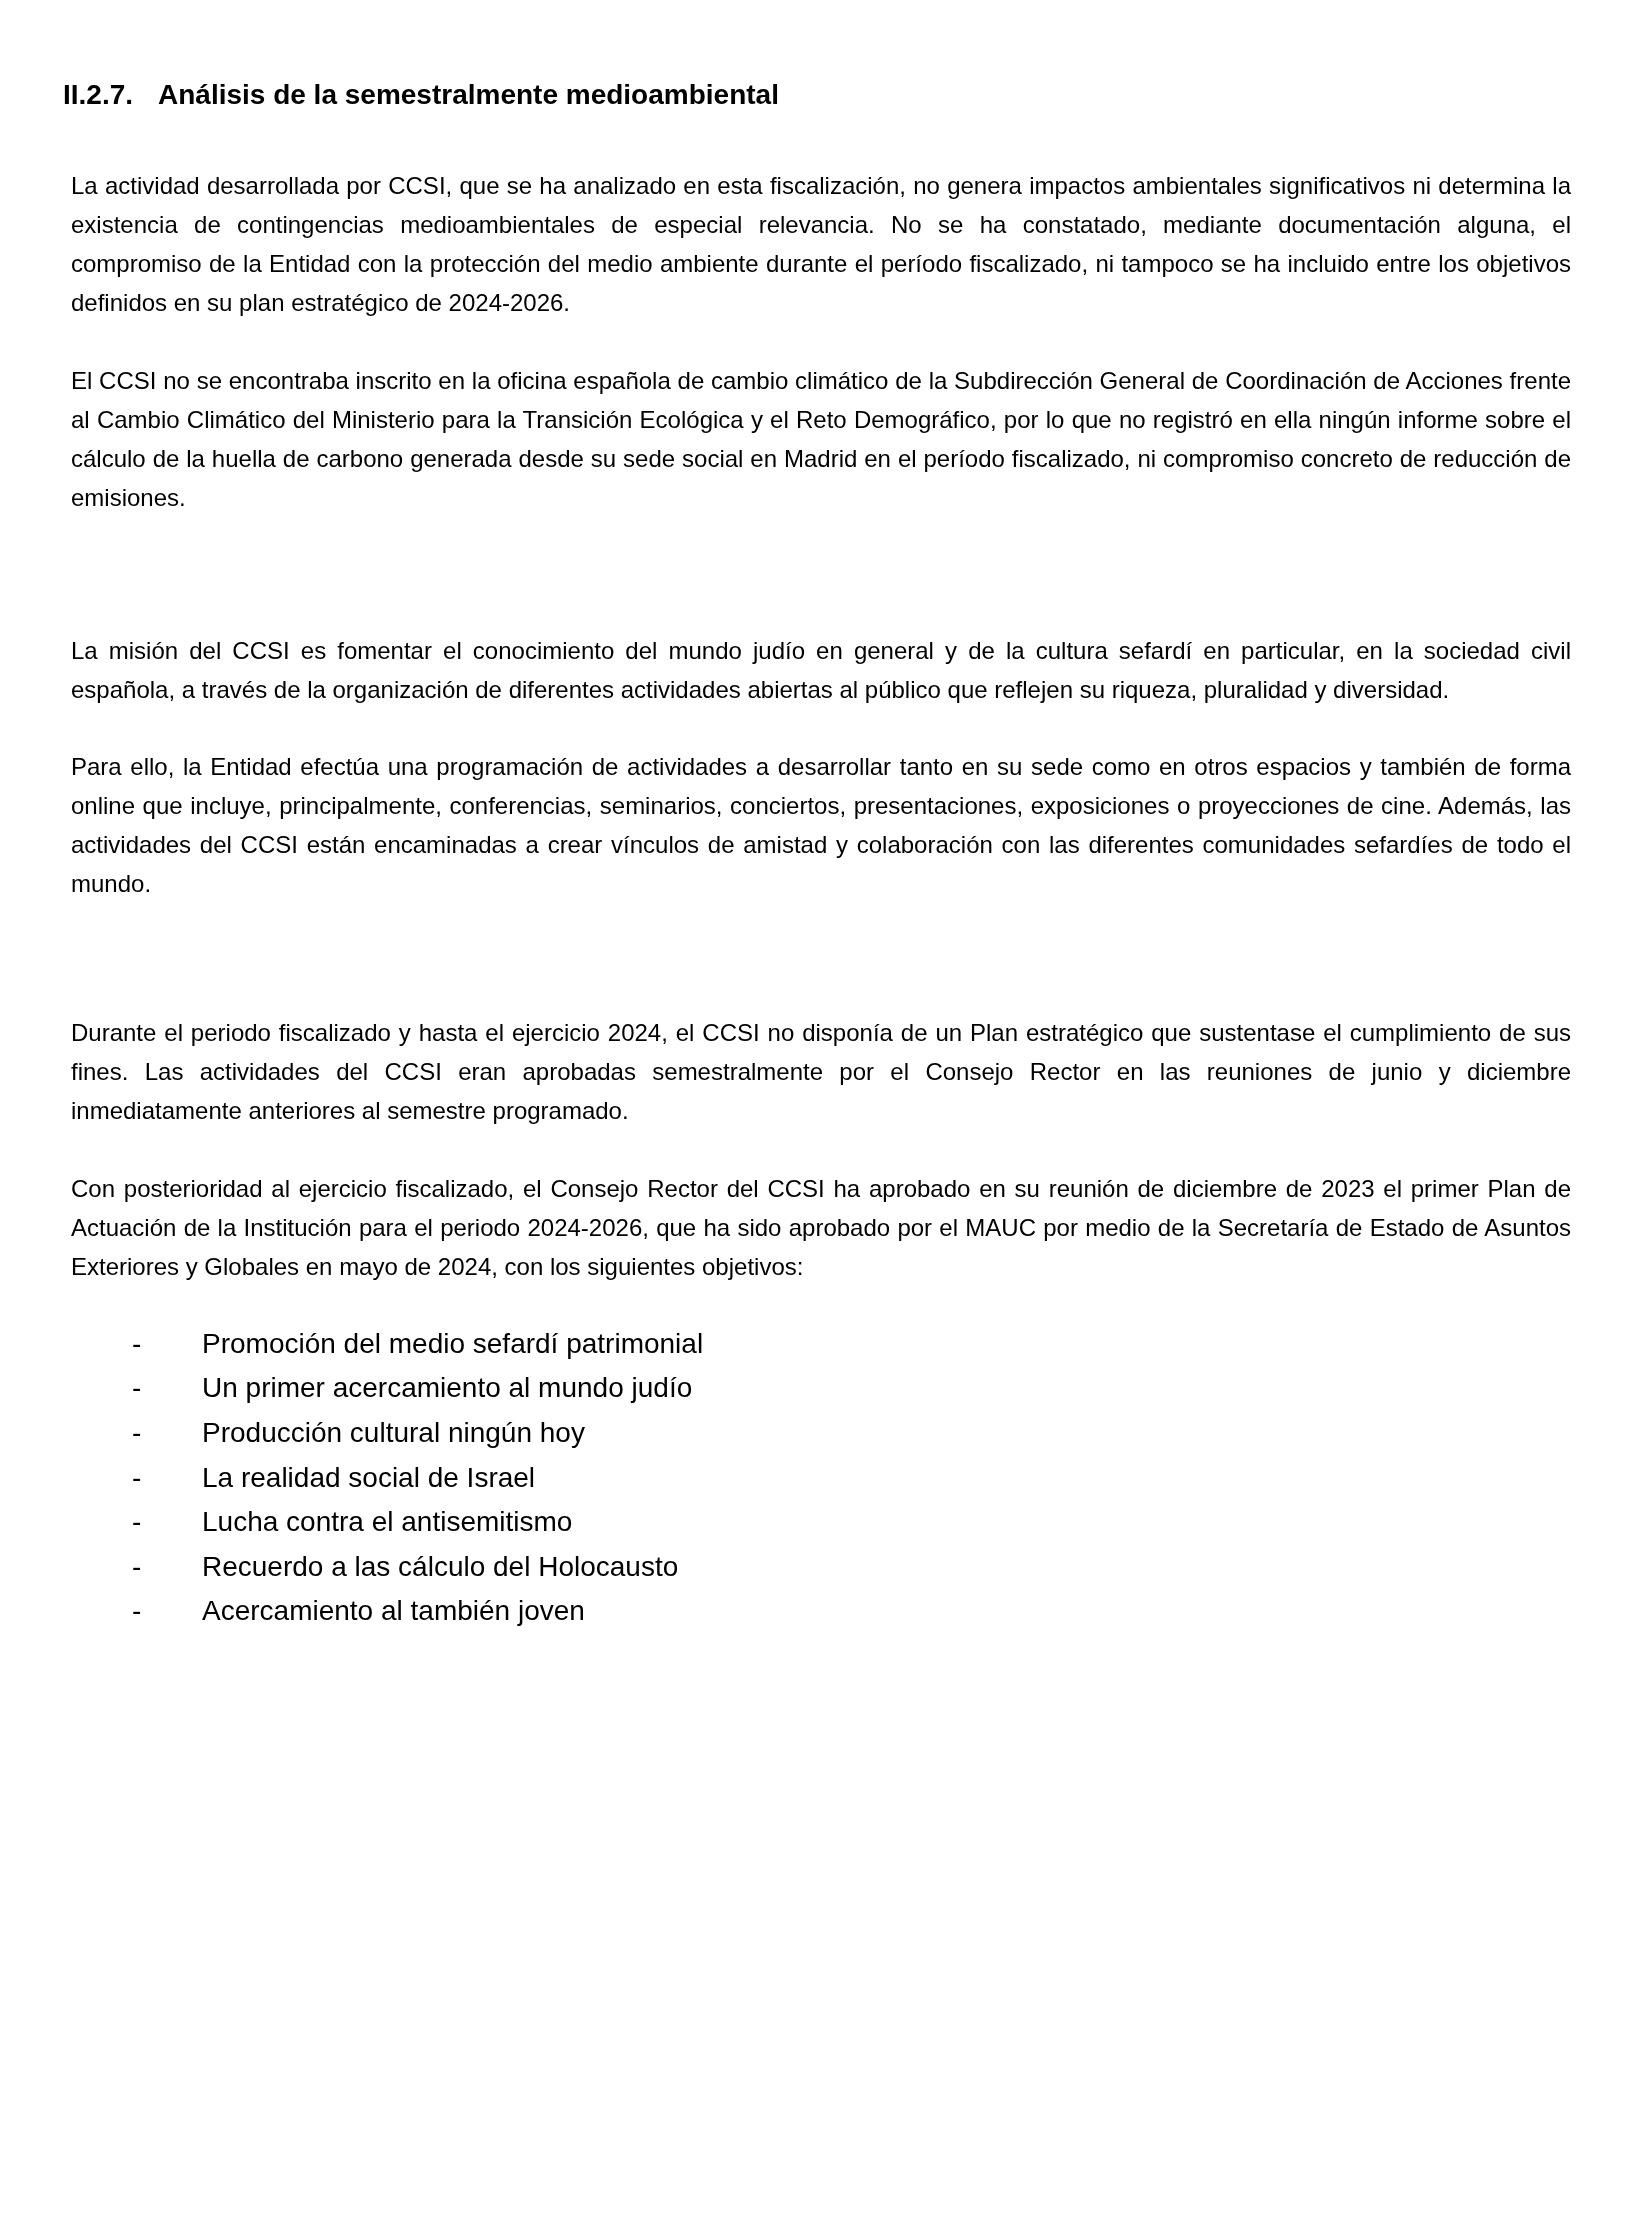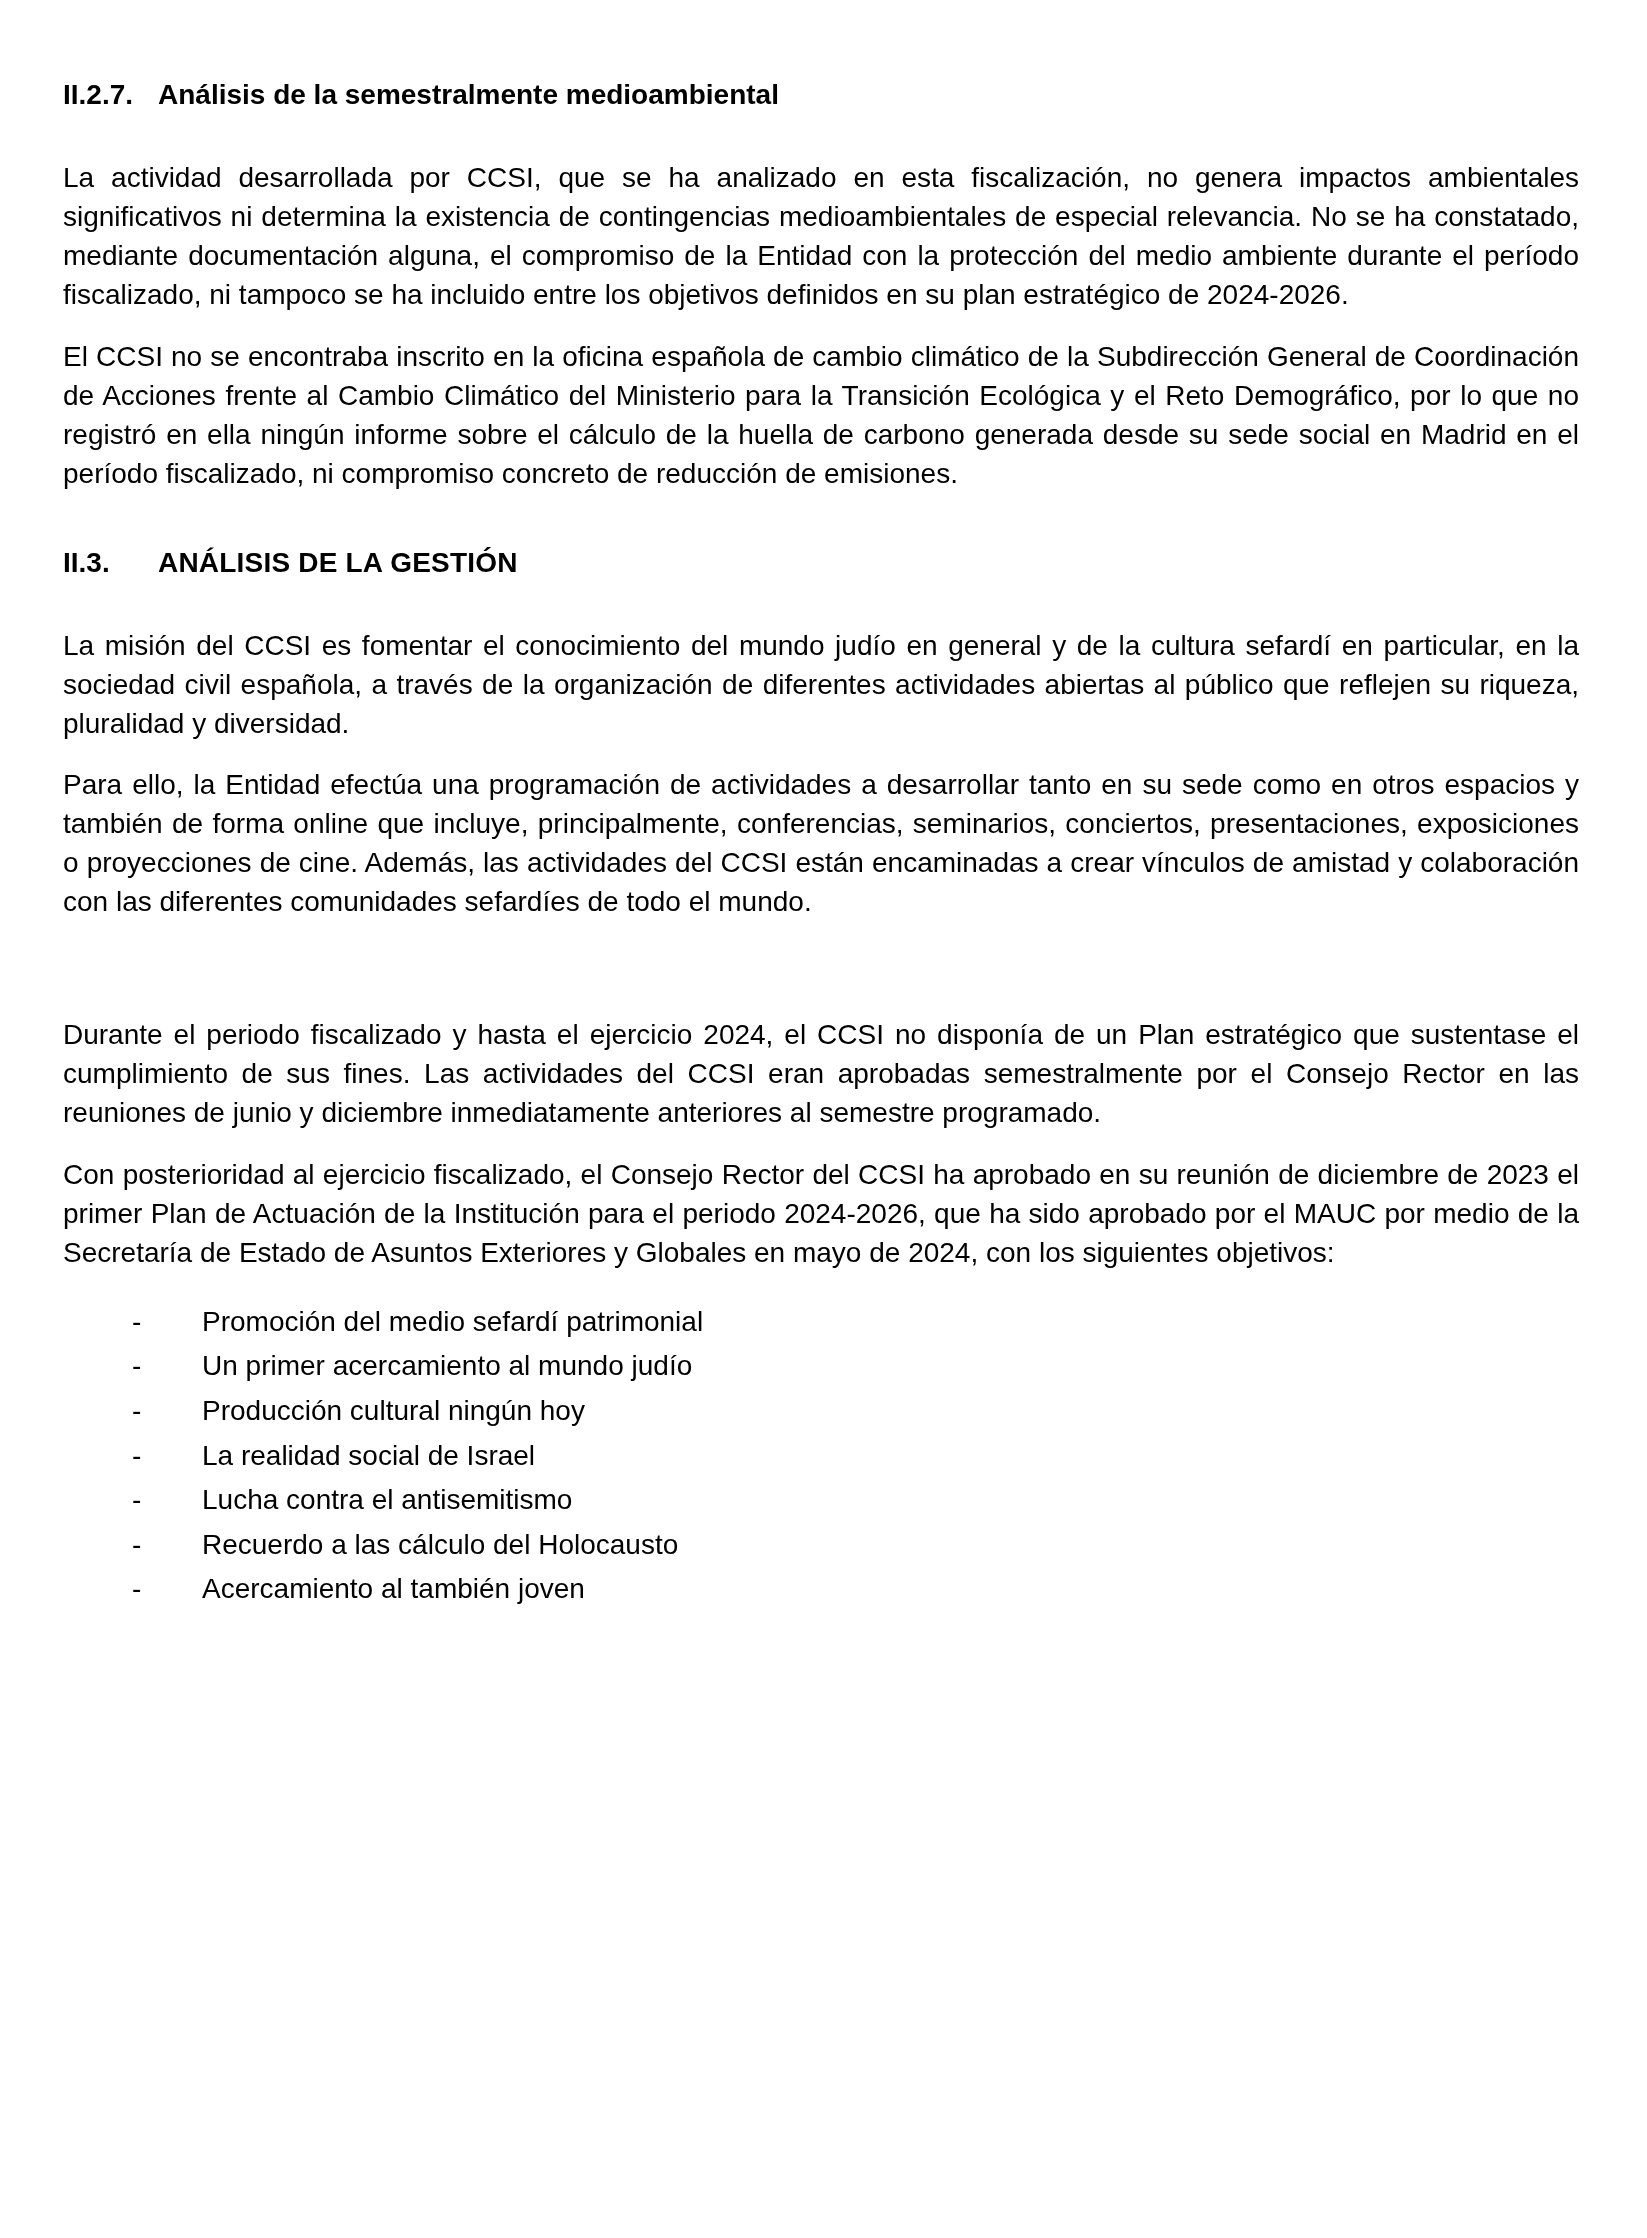--- a/index.html
+++ b/index.html
@@ -50,22 +50,22 @@
   }
 
   
   .gap-after-h1 { height: 46px; }
   .gap-para     { height: 22.6px; }
   .gap-before-h { height: 52px; }
   .gap-before-h-small { height: 48px; }
 
   
   p.body {
-    margin: 0;
-    font-size: 28px;
+    margin: 8px;
+    font-size: 24px;
     line-height: 39px;
     text-align: justify;
     text-justify: inter-word;
     hyphens: none;
     word-spacing: 0px;
   }
 
   
   ul.objectives {
     list-style: none;
@@ -108,24 +108,20 @@
   <div class="gap-after-h1"></div>
 
   <p class="body">La actividad desarrollada por CCSI, que se ha analizado en esta fiscalización, no genera impactos ambientales significativos ni determina la existencia de contingencias medioambientales de especial relevancia. No se ha constatado, mediante documentación alguna, el compromiso de la Entidad con la protección del medio ambiente durante el período fiscalizado, ni tampoco se ha incluido entre los objetivos definidos en su plan estratégico de 2024-2026.</p>
 
   <div class="gap-para"></div>
 
   <p class="body">El CCSI no se encontraba inscrito en la oficina española de cambio climático de la Subdirección General de Coordinación de Acciones frente al Cambio Climático del Ministerio para la Transición Ecológica y el Reto Demográfico, por lo que no registró en ella ningún informe sobre el cálculo de la huella de carbono generada desde su sede social en Madrid en el período fiscalizado, ni compromiso concreto de reducción de emisiones.</p>
 
   <div class="gap-before-h"></div>
 
-  <h2 class="heading upper">
-    <span class="h-num">II.3.</span>
-    <span class="h-text">ANÁLISIS DE LA GESTIÓN</span>
-  </h2>
 
   <div class="gap-after-h1"></div>
 
   <p class="body">La misión del CCSI es fomentar el conocimiento del mundo judío en general y de la cultura sefardí en particular, en la sociedad civil española, a través de la organización de diferentes actividades abiertas al público que reflejen su riqueza, pluralidad y diversidad.</p>
 
   <div class="gap-para"></div>
 
   <p class="body">Para ello, la Entidad efectúa una programación de actividades a desarrollar tanto en su sede como en otros espacios y también de forma online que incluye, principalmente, conferencias, seminarios, conciertos, presentaciones, exposiciones o proyecciones de cine. Además, las actividades del CCSI están encaminadas a crear vínculos de amistad y colaboración con las diferentes comunidades sefardíes de todo el mundo.</p>
 
   <div class="gap-before-h-small"></div>

